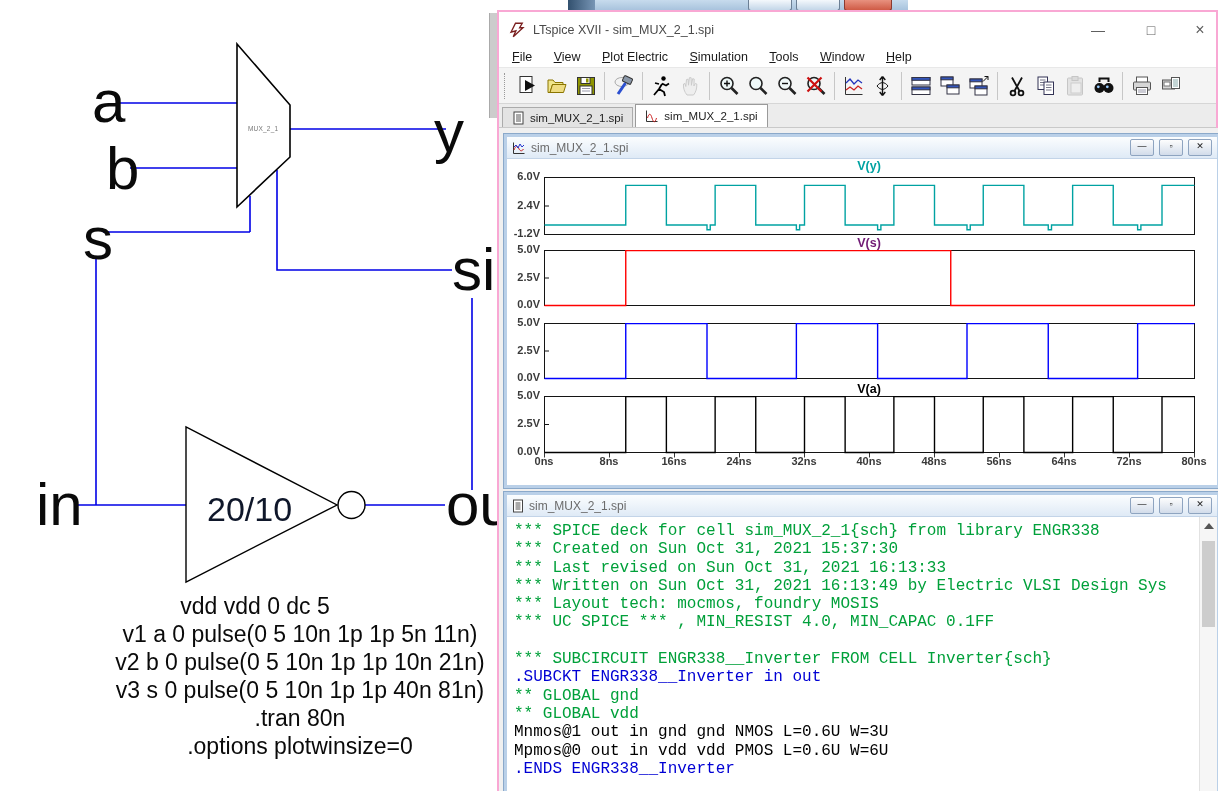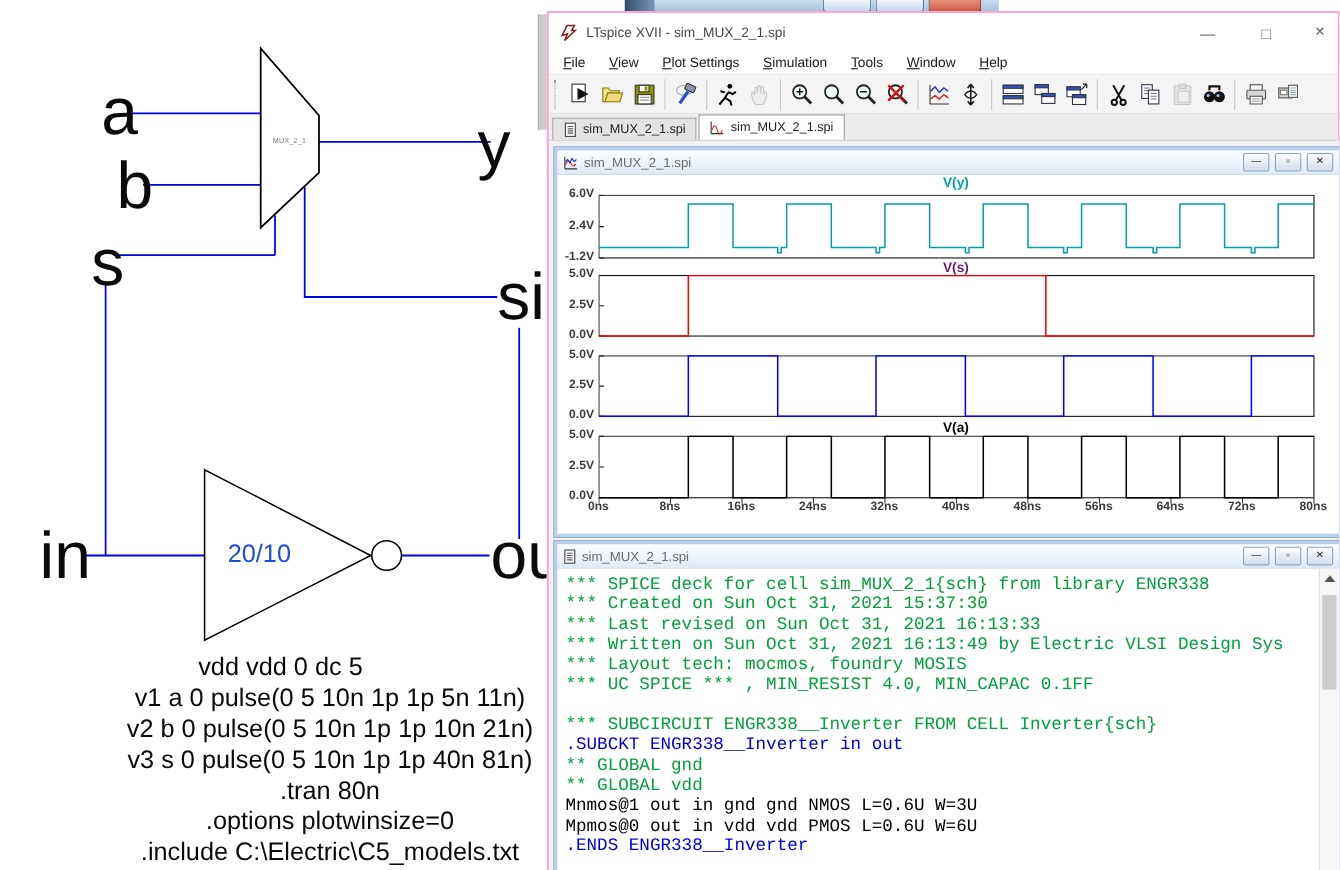--- a/index.html
+++ b/index.html
@@ -4,21 +4,21 @@
 <style>
   html,body{margin:0;padding:0;background:#fff;}
   #screen{position:relative;width:1218px;height:791px;overflow:hidden;background:#fff;
           font-family:"Liberation Sans",sans-serif;}
   .abs{position:absolute;}
 
   
   #electric{left:0;top:0;width:500px;height:791px;background:#fff;}
   .sch-label{position:absolute;font-size:60px;line-height:1;color:#0a0a0a;white-space:nowrap;}
   .mux-label{position:absolute;font-size:6.5px;color:#777;letter-spacing:.2px;}
-  .inv-size{position:absolute;font-size:23px;color:#1d4ed8;}
+  .inv-size{position:absolute;font-size:34px;color:#0f172a;}
   #spice-deck{position:absolute;left:60px;top:592px;width:480px;text-align:center;
               font-size:23px;line-height:28px;color:#0a0a0a;white-space:nowrap;}
   #spice-deck .sd-line:first-child{transform:translateX(-45px);}
 
   
   #bg-titlebar{left:568px;top:0;width:340px;height:13px;background:linear-gradient(#c7dbed,#9fbcd8);}
   #bg-titlebar .dark-cap{position:absolute;left:0;top:0;width:27px;height:13px;
       background:linear-gradient(90deg,#32506e,#7795b5);}
   #bg-titlebar .bottom-line{position:absolute;left:0;bottom:0;width:100%;height:3px;background:#202b38;}
   .bg-btn{position:absolute;top:0;height:10px;border:1px solid #6b7f95;border-top:none;
@@ -111,21 +111,20 @@
     <div class="sch-label" style="left:446px;top:475px">out</div>
     <div class="mux-label" style="left:248px;top:125px">MUX_2_1</div>
     <div class="inv-size" style="left:207px;top:490px">20/10</div>
     <div id="spice-deck">
       <div class="sd-line">vdd vdd 0 dc 5</div>
       <div class="sd-line">v1 a 0 pulse(0 5 10n 1p 1p 5n 11n)</div>
       <div class="sd-line">v2 b 0 pulse(0 5 10n 1p 1p 10n 21n)</div>
       <div class="sd-line">v3 s 0 pulse(0 5 10n 1p 1p 40n 81n)</div>
       <div class="sd-line">.tran 80n</div>
       <div class="sd-line">.options plotwinsize=0</div>
-      <div class="sd-line">.include C:\Electric\C5_models.txt</div>
     </div>
   </div>
 
   <div id="bg-titlebar" class="abs">
     <div class="dark-cap"></div>
     <div class="bg-btn" style="left:180px;width:42px"></div>
     <div class="bg-btn" style="left:228px;width:42px"></div>
     <div class="bg-btn close" style="left:276px;width:46px"></div>
     <div class="bottom-line"></div>
   </div>
@@ -139,21 +138,21 @@
       </svg>
       <span class="lt-title">LTspice XVII - sim_MUX_2_1.spi</span>
       <span class="lt-ctl" style="left:588px">—</span>
       <span class="lt-ctl" style="left:641px">□</span>
       <span class="lt-ctl" style="left:690px;font-size:16px">×</span>
     </div>
 
     <div class="lt-menubar">
       <span class="menu-item">File</span>
       <span class="menu-item">View</span>
-      <span class="menu-item">Plot Settings</span>
+      <span class="menu-item">Plot Electric</span>
       <span class="menu-item">Simulation</span>
       <span class="menu-item">Tools</span>
       <span class="menu-item">Window</span>
       <span class="menu-item">Help</span>
     </div>
 
     <div class="lt-toolbar" id="toolbar">
       <div class="tb-grip"></div>
     <div class="tb-icon">
           <svg width="24" height="24" viewBox="0 0 24 24">

